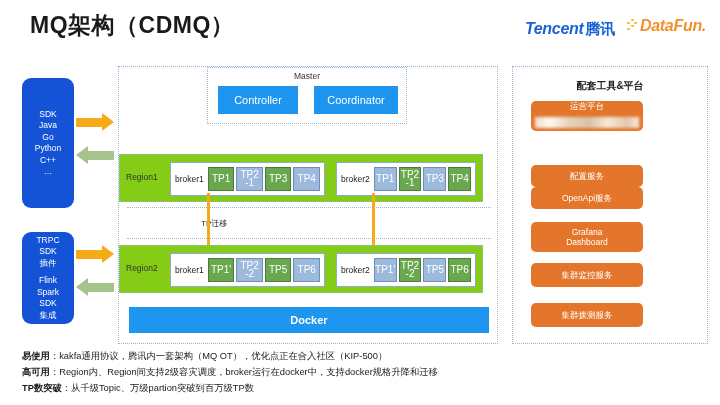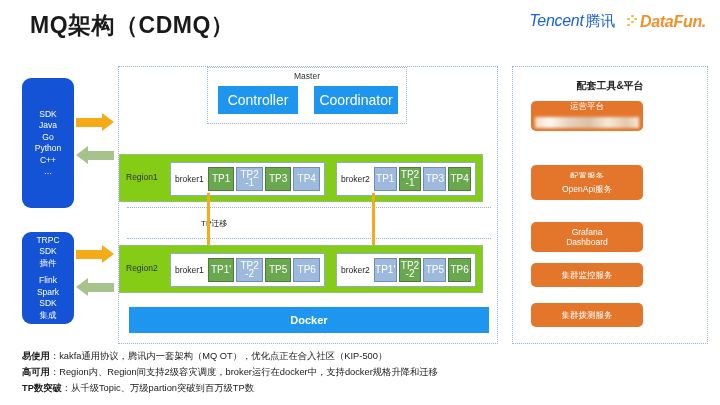--- a/index.html
+++ b/index.html
@@ -11,21 +11,21 @@
   }
   #slide { position: relative; width: 720px; height: 405px; background:#fff; }
 
   
   .title {
     position: absolute; left: 30px; top: 10px;
     font-size: 23px; font-weight: bold; color: #1a1a1a;
     letter-spacing: .5px; white-space: nowrap;
   }
   .logos { position: absolute; right: 14px; top: 12px; display: flex; align-items: center; gap: 12px; }
-  .logo-tencent { font-size: 16px; font-weight: normal; font-style: italic; color: #1b62d6; letter-spacing: -.3px; white-space: nowrap; }
+  .logo-tencent { font-size: 16px; font-weight: bold; font-style: italic; color: #1b62d6; letter-spacing: -.3px; white-space: nowrap; margin-top: 8px; }
   .logo-tencent .cn { font-style: normal; font-size: 15px; margin-left: 2px; }
   .logo-datafun { display:flex; align-items:center; gap:2px; font-size: 16px; font-weight: bold; font-style: italic; color: #f2912b; white-space: nowrap; letter-spacing:-.3px;}
   .dot-cluster { position: relative; width: 11px; height: 14px; }
   .dot-cluster i { position:absolute; width:2.6px; height:2.6px; border-radius:50%; background:#f7b733; display:block;}
   .dot-cluster i:nth-child(1){left:0;top:3px}
   .dot-cluster i:nth-child(2){left:4px;top:0px}
   .dot-cluster i:nth-child(3){left:4px;top:6px}
   .dot-cluster i:nth-child(4){left:0px;top:9px}
   .dot-cluster i:nth-child(5){left:7px;top:3px}
 
@@ -59,21 +59,21 @@
     position: absolute; border: 1px dotted #9bb4d6; background: #fff;
   }
   #main-frame { left: 118px; top: 66px; width: 380px; height: 278px; }
   #right-frame { left: 512px; top: 66px; width: 196px; height: 278px; }
 
   
   #master-box { position: absolute; left: 88px; top: 0; width: 200px; height: 57px; border: 1px dotted #9bb4d6; background:#fff;}
   .master-label { position:absolute; top: 3px; left: 0; width: 100%; text-align: center; font-size: 8.5px; color: #333; }
   .blue-btn {
     position: absolute; top: 18px; height: 28px; background: #1e96ef;
-    color: #fff; font-size: 14px; display: flex; align-items: center; justify-content: center;
+    color: #fff; font-size: 11px; display: flex; align-items: center; justify-content: center;
   }
   #controller { left: 10px; width: 80px; }
   #coordinator { left: 106px; width: 84px; }
 
   
   .region {
     position: absolute; left: 0; width: 364px; height: 48px;
     border: 1px dotted #9bb4d6; background: #84cc16;
   }
   #region1 { top: 87px; }
@@ -125,21 +125,21 @@
     color: #fff; border-radius: 5px; font-size: 8.5px; line-height: 10.5px;
     display: flex; align-items: center; justify-content: center; text-align: center;
   }
   .blur-strip {
     position: absolute; left: 4px; right: 4px; bottom: 3px; height: 11px;
     background: linear-gradient(90deg,#f3e4d2 0%, #ffffff 14%, #e9d8c8 32%, #d9c5ae 52%, #f7f0e2 70%, #e3cdb4 88%, #f6efe4 100%);
     filter: blur(1.6px); opacity: .95;
   }
   #b1 { top: 34px; height: 30px; align-items: flex-start; padding-top: 0; }
   #b2 { top: 83px; height: 22px; margin-top: 15px; }
-  #b3 { top: 111px; height: 22px; }
+  #b3 { top: 120px; height: 22px; }
   #b4 { top: 155px; height: 30px; }
   #b5 { top: 196px; height: 24px; }
   #b6 { top: 236px; height: 24px; }
 
   
   .bottom { position: absolute; left: 22px; top: 348px; width: 690px; }
   .bline { font-size: 9.3px; color: #1a1a1a; line-height: 16px; white-space: nowrap; }
   .bline b { font-weight: bold; }
 </style>
 </head>

